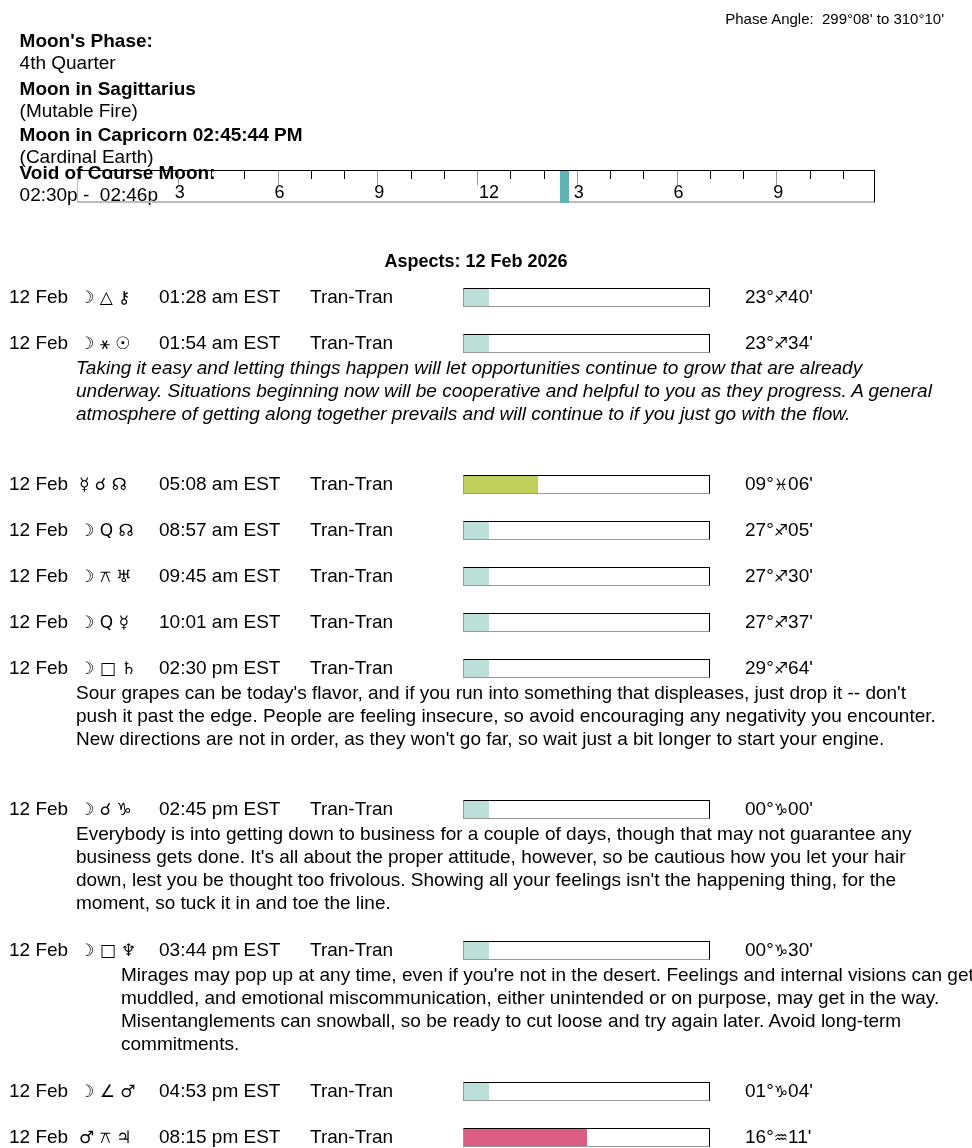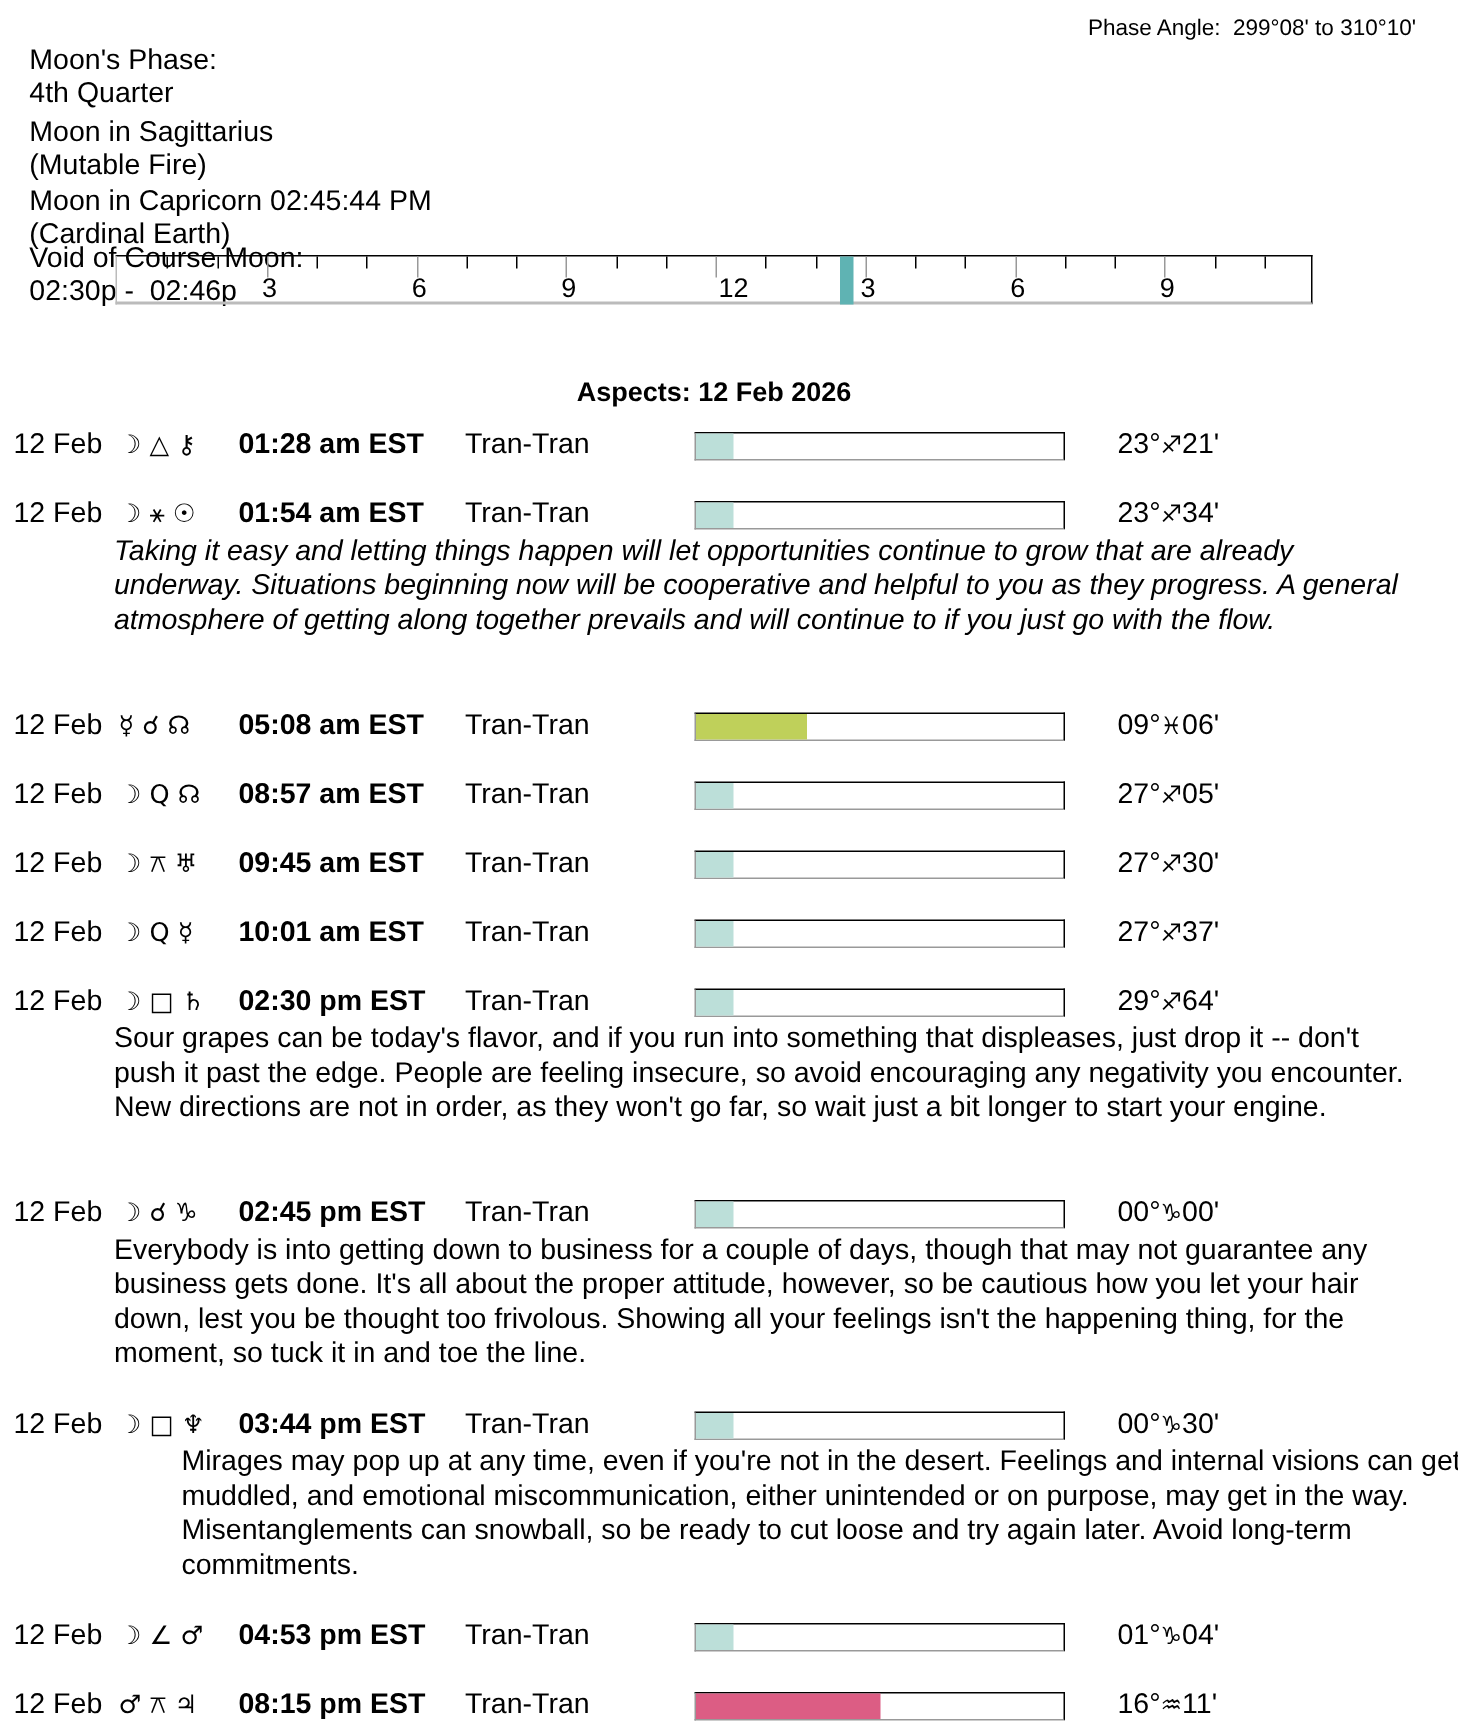--- a/index.html
+++ b/index.html
@@ -1,35 +1,35 @@
 <!DOCTYPE html>
 <html><head>
 <meta charset="utf-8">
 <style>
   html, body { margin: 0; padding: 0; background: #ffffff; }
   body {
     width: 972px; height: 1148px; position: relative; overflow: hidden;
     font-family: "Liberation Sans", sans-serif; color: #000; font-size: 19px;
   }
   .line { position: absolute; left: 9px; white-space: pre; }
-  .b { font-weight: normal; }
+  .b { font-weight: bold; }
   .phase-angle { position: absolute; right: 28px; top: 10px; font-size: 15px; white-space: pre; }
   .timeline {
     position: absolute; left: 77px; top: 170px; width: 798px; height: 33px;
     border: 1px solid #000; border-bottom: 2px solid #bbb; border-left: 1px solid #bbb; box-sizing: border-box;
   }
   .tick { position: absolute; top: 0; width: 1px; height: 8px; background: #000; }
   .tick.major { height: 14px; background: #999; }
   .tlabel { position: absolute; top: 11px; font-size: 18px; transform: translateX(-50%); }
   .voc { position: absolute; top: 0; bottom: -2px; background: #5fb3b3; }
   .aspects-title { position: absolute; top: 251px; left: 0; width: 952px; text-align: center; font-weight: bold; font-size: 18px; }
   .row { position: absolute; left: 9px; height: 24px; font-size: 19px; }
   .row .date { position: absolute; left: 0; white-space: pre; }
   .row .glyphs { position: absolute; left: 70px; white-space: pre; font-family: "DejaVu Sans", sans-serif; font-size: 17px; top: 1px; }
-  .row .time { position: absolute; left: 150px; white-space: pre; font-weight: bold; }
+  .row .time { position: absolute; left: 150px; white-space: pre; }
   .row .kind { position: absolute; left: 301px; white-space: pre; }
   .bar {
     position: absolute; left: 454px; top: 2px; width: 247px; height: 19px;
     border: 1px solid #000; border-left-color: #999; border-bottom-color: #999; box-sizing: border-box; background: #fff;
   }
   .bar .fill { position: absolute; left: 0; top: 0; bottom: 0; }
   .row .pos { position: absolute; left: 736px; white-space: pre; }
   .row .pos .sign { font-family: "DejaVu Sans", sans-serif; font-size: 16px; }
   .desc { position: absolute; left: 76px; width: 870px; font-size: 19px; line-height: 23px; }
 </style>
@@ -95,21 +95,21 @@
 
 <div id="aspects">
     <div class="row" style="top: 286px;">
       <span class="date">12 Feb</span>
       <span class="glyphs">☽ △ ⚷</span>
       <span class="time">01:28 am EST</span>
       <span class="kind">Tran-Tran</span>
       <div class="bar">
         <div class="fill" style="width:10%;background:#bcdfd9"></div>
       </div>
-      <span class="pos"><span>23°</span><span class="sign">♐</span><span>21'</span></span>
+      <span class="pos"><span>23°</span><span class="sign">♐</span><span>40'</span></span>
     </div>
     <div class="row" style="top: 332px;">
       <span class="date">12 Feb</span>
       <span class="glyphs">☽ ⚹ ☉</span>
       <span class="time">01:54 am EST</span>
       <span class="kind">Tran-Tran</span>
       <div class="bar">
         <div class="fill" style="width:10%;background:#bcdfd9"></div>
       </div>
       <span class="pos"><span>23°</span><span class="sign">♐</span><span>34'</span></span>

